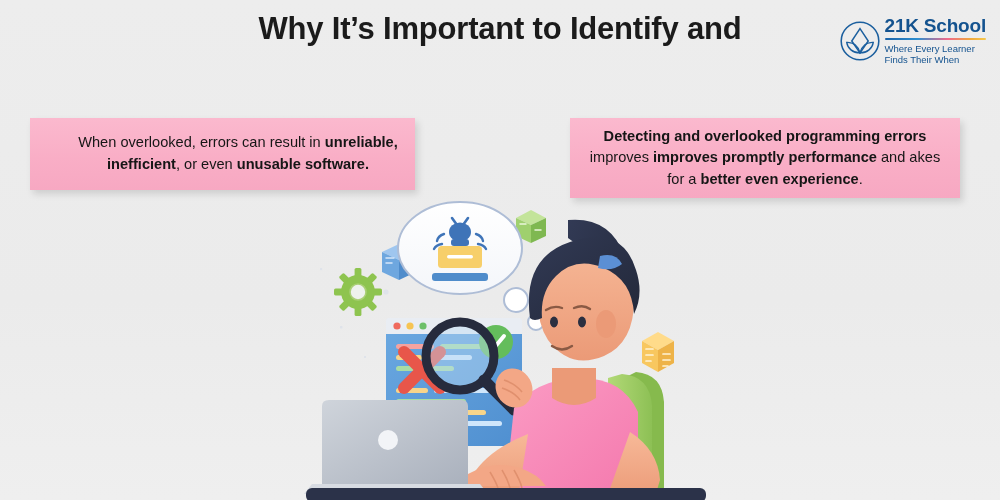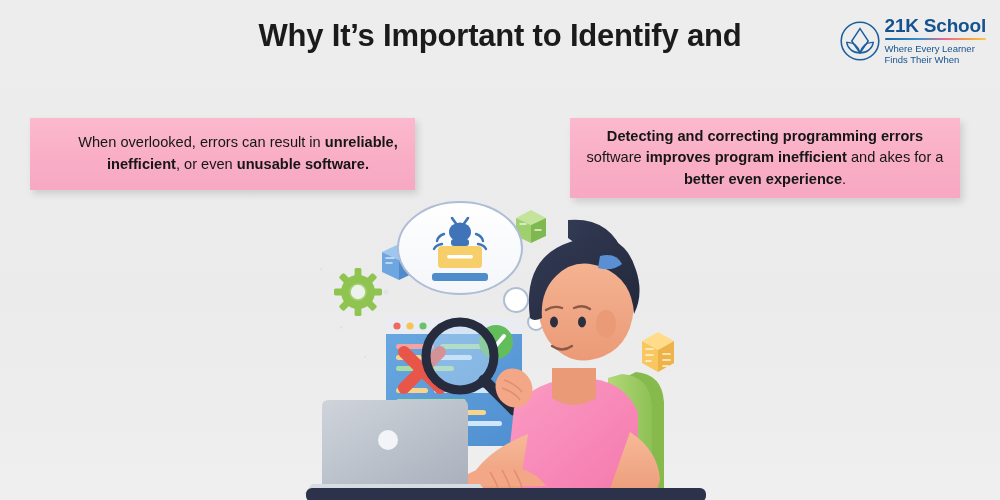--- a/index.html
+++ b/index.html
@@ -19,21 +19,21 @@
     width: 1000px;
     height: 500px;
     background: linear-gradient(180deg, #ededed 0%, #ebebeb 60%, #efefef 100%);
     overflow: hidden;
   }
 
   
   .page-title {
     position: absolute;
     left: 170px;
-    top: 16px;
+    top: 9px;
     width: 660px;
     text-align: center;
     font-size: 31px;
     line-height: 1.32;
     font-weight: bold;
     color: #1b1b1b;
     letter-spacing: -0.2px;
   }
   .page-title .l2 { display: block; }
 
@@ -125,21 +125,21 @@
       <span class="logo-tag">Where Every Learner</span>
       <span class="logo-tag">Finds Their When</span>
     </span>
   </div>
 
   <div class="callout" id="callout-left">
     <p><span>When overlooked, errors can result in </span><b>unreliable, inefficient</b><span>, or even </span><b>unusable software.</b></p>
   </div>
 
   <div class="callout" id="callout-right">
-    <p><b>Detecting and correcting programming errors</b><span> software </span><b>improves program inefficient</b><span> and akes for a </span><b>better even experience</b><span>.</span></p>
+    <p><b>Detecting and overlooked programming errors</b><span> improves </span><b>improves promptly performance</b><span> and akes for a </span><b>better even experience</b><span>.</span></p>
   </div>
 
   <div id="illustration">
     <svg width="420" height="304" viewBox="0 0 420 304" aria-hidden="true">
       <defs>
         <linearGradient id="gShirt" x1="0" y1="0" x2="1" y2="1">
           <stop offset="0" stop-color="#fb9cc4"></stop>
             <stop offset="1" stop-color="#f478ad"></stop>
         </linearGradient>
         <linearGradient id="gSkin" x1="0" y1="0" x2="0" y2="1">

